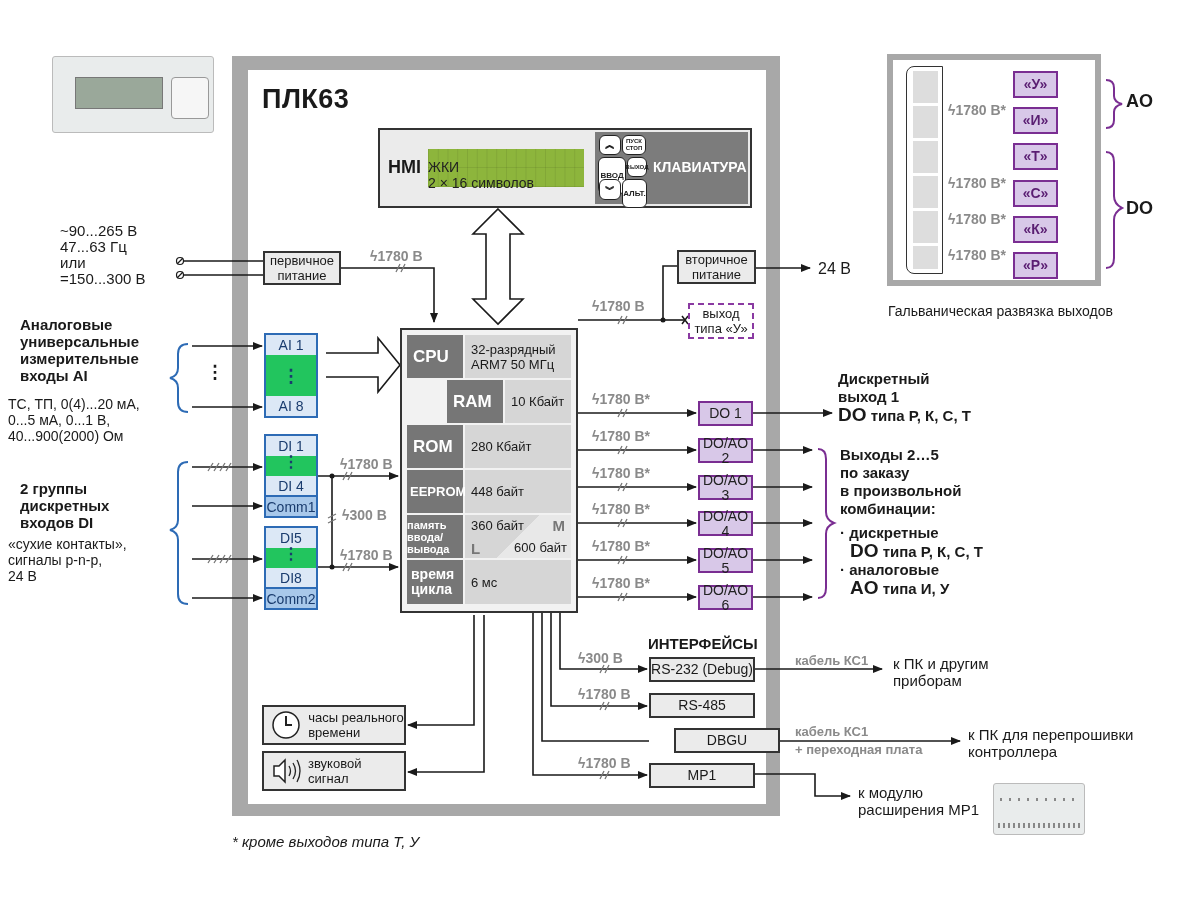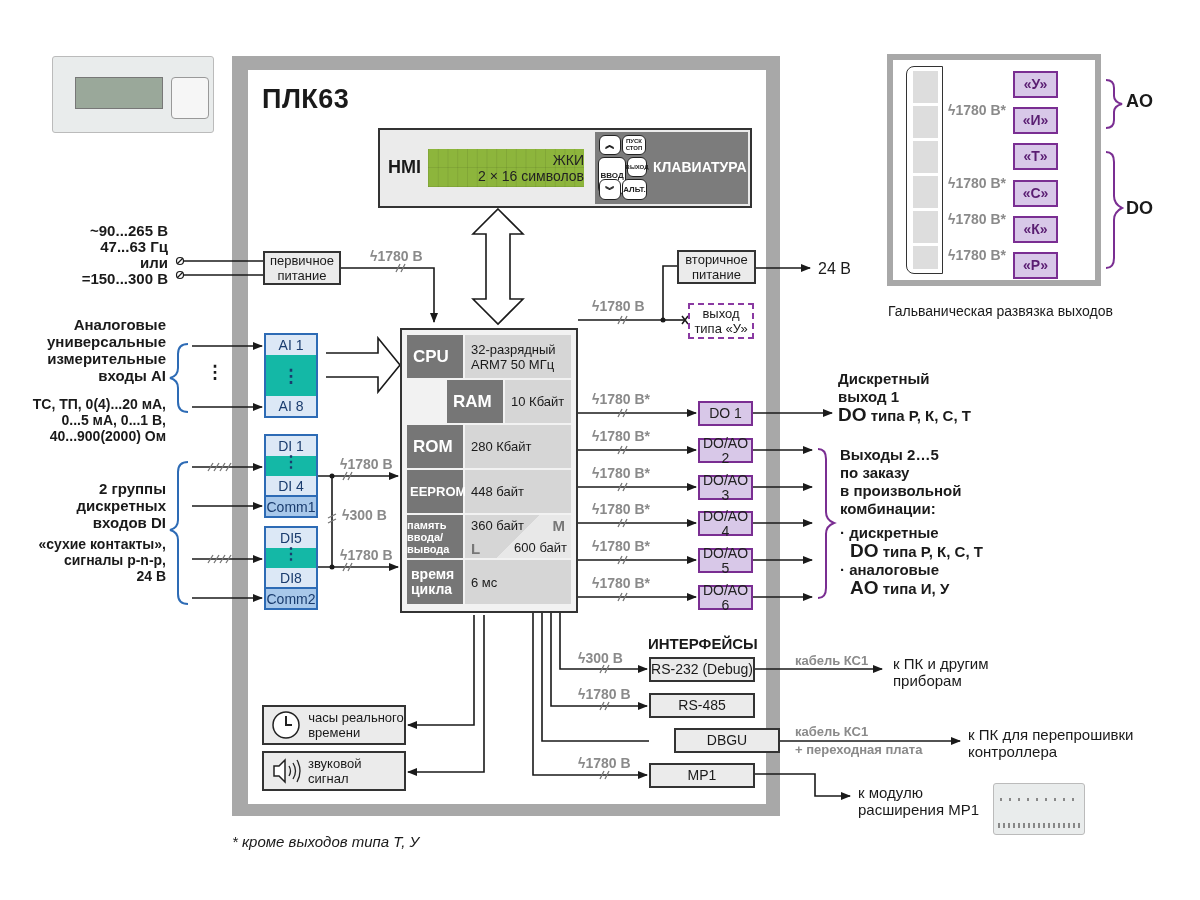--- a/index.html
+++ b/index.html
@@ -5,31 +5,31 @@
   html,body{margin:0;padding:0;background:#fff;}
   body{width:1200px;height:900px;position:relative;overflow:hidden;font-family:"Liberation Sans",sans-serif;color:#1a1a1a;}
   .abs{position:absolute;}
   svg.wires{position:absolute;left:0;top:0;width:1200px;height:900px;}
   .frame{position:absolute;left:232px;top:56px;width:548px;height:760px;background:#a8a8a8;}
   .frame-inner{position:absolute;left:248px;top:70px;width:518px;height:734px;background:#fff;}
   .title{font-weight:bold;font-size:27px;letter-spacing:0.5px;}
   .box{position:absolute;border:2px solid #333;background:#ebebeb;box-sizing:border-box;display:flex;align-items:center;justify-content:center;text-align:center;font-size:13px;line-height:15px;}
   .purple{background:#d8c8e8;border:2px solid #7a2e92;color:#222;font-size:14px;}
   .purple-dash{position:absolute;border:2px dashed #8a3aa2;background:#fff;box-sizing:border-box;display:flex;align-items:center;justify-content:center;text-align:center;font-size:13px;line-height:15px;}
-  .blue-grp{position:absolute;border:2px solid #2d6bb5;background:#14b8a6;box-sizing:border-box;}
+  .blue-grp{position:absolute;border:2px solid #2d6bb5;background:#22c55e;box-sizing:border-box;}
   .blue-cell{position:absolute;left:0;right:0;background:#dce8f6;color:#1a3c6e;display:flex;align-items:center;justify-content:center;font-size:14px;}
   .blue-comm{position:absolute;border:2px solid #2d6bb5;background:#a8c8ea;box-sizing:border-box;color:#1a3c6e;display:flex;align-items:center;justify-content:center;font-size:14px;}
   .v-label{position:absolute;color:#8a8a8a;font-weight:bold;font-size:14px;white-space:nowrap;}
   .txt{position:absolute;font-size:15px;line-height:17px;white-space:nowrap;}
   .bold{font-weight:bold;}
-  .right{text-align:right;font-weight:bold;}
+  .right{text-align:left;}
   .hmi{position:absolute;left:378px;top:128px;width:374px;height:80px;border:2px solid #333;background:#ebebeb;box-sizing:border-box;}
   .lcd{position:absolute;left:48px;top:19px;width:156px;height:38px;background:#8db53c;
        background-image:linear-gradient(90deg,rgba(0,0,0,0.08) 1px,transparent 1px),linear-gradient(0deg,rgba(0,0,0,0.08) 1px,transparent 1px);
-       background-size:9.75px 19px;color:#222;text-align:right;font-size:14px;line-height:16px;padding-top:3px;box-sizing:border-box;}
+       background-size:9.75px 19px;color:#222;text-align:left;font-size:14px;line-height:16px;padding-top:10px;box-sizing:border-box;}
   .kbd{position:absolute;left:215px;top:2px;width:153px;height:72px;background:#7c7c7c;}
   .key{position:absolute;background:#fff;border:1.5px solid #222;border-radius:6px;box-sizing:border-box;display:flex;align-items:center;justify-content:center;font-weight:bold;font-size:8px;color:#222;}
   .cpu{position:absolute;left:400px;top:328px;width:178px;height:285px;border:2px solid #333;background:#f2f2f2;box-sizing:border-box;}
   .cpu-row{position:absolute;left:5px;right:5px;display:flex;}
   .cpu-k{width:56px;background:#767676;color:#fff;font-weight:bold;display:flex;align-items:center;padding-left:6px;box-sizing:border-box;font-size:17px;}
   .cpu-v{flex:1;background:#d6d6d6;margin-left:2px;display:flex;align-items:center;padding-left:6px;font-size:13px;line-height:15px;}
   .periph{position:absolute;border:2px solid #333;background:#ebebeb;box-sizing:border-box;display:flex;align-items:center;font-size:13px;line-height:15px;}
   .device{position:absolute;background:#e9ecec;border:1px solid #bbb;border-radius:3px;}
 </style>
 </head>
@@ -187,21 +187,21 @@
   </div>
   <div class="kbd">
     <div class="key" style="left:4px;top:3px;width:22px;height:20px;font-size:10px;">︽</div>
     <div class="key" style="left:27px;top:3px;width:24px;height:20px;flex-direction:column;font-size:6px;line-height:7px;">
         <span>ПУСК</span>
         <span>СТОП</span>
       </div>
     <div class="key" style="left:3px;top:25px;width:28px;height:37px;">ВВОД</div>
     <div class="key" style="left:32px;top:25px;width:20px;height:20px;font-size:6px;">ВЫХОД</div>
     <div class="key" style="left:4px;top:47px;width:22px;height:21px;font-size:10px;">︾</div>
-    <div class="key" style="left:27px;top:47px;width:25px;height:21px;">АЛЬТ.</div>
+    <div class="key" style="left:27px;top:47px;width:25px;height:29px;">АЛЬТ.</div>
     <div class="abs bold" style="left:58px;top:27px;color:#fff;font-size:14px;">КЛАВИАТУРА</div>
   </div>
 </div>
 
 <div class="box" style="left:677px;top:250px;width:79px;height:34px;text-align:center;">
   <div>
       <div>вторичное</div>
       <div>питание</div>
     </div>
 </div>

